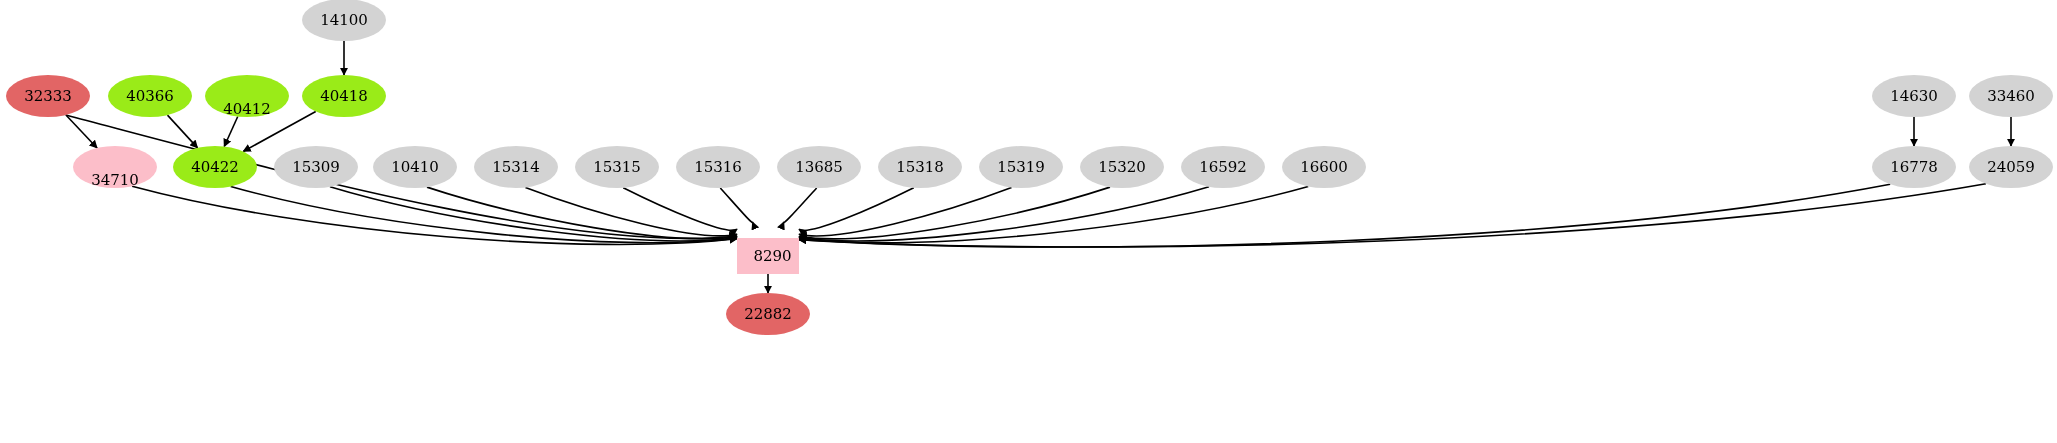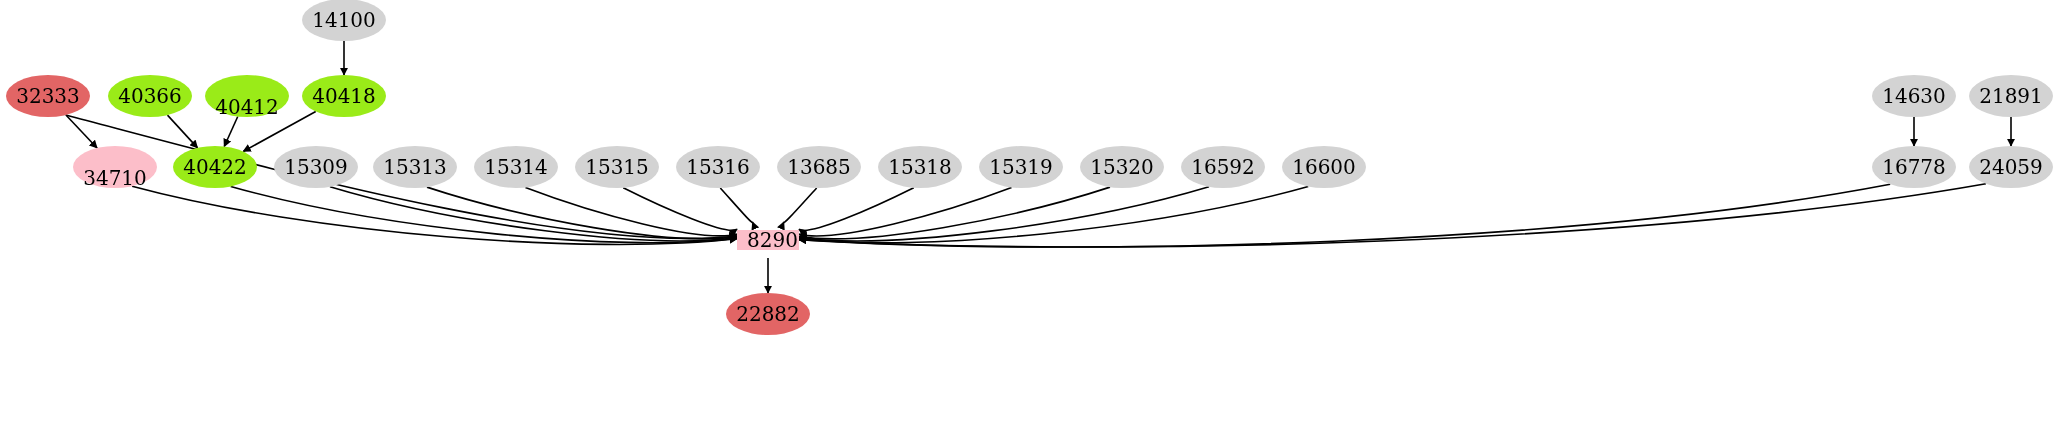--- a/index.html
+++ b/index.html
@@ -3,21 +3,21 @@
 <meta charset="utf-8">
 <style>
   html,body{margin:0;padding:0;background:#ffffff;}
   body{width:2057px;height:443px;overflow:hidden;
        font-family:"DejaVu Serif","Liberation Serif",serif;}
   #graph{position:relative;width:2057px;height:443px;}
   #edges{position:absolute;left:0;top:0;width:2057px;height:443px;pointer-events:none;}
   .node{position:absolute;transform:translate(-50%,-50%);
         display:flex;align-items:center;justify-content:center;
         box-sizing:border-box;}
-  .node .lbl{font-size:20px;color:#000;line-height:1;white-space:nowrap;}
+  .node .lbl{font-size:15px;color:#000;line-height:1;white-space:nowrap;}
   .ellipse{border-radius:50%;}
   .e-gray{background:#d3d3d3;}
   .e-green{background:#9aeb18;}
   .e-red{background:#e26565;}
   .e-pink{background:#fcbec9;}
   .box-pink{background:#fcbec9;border-radius:0;}
 </style>
 </head>
 <body>
 
@@ -68,33 +68,33 @@
       <div class="node ellipse e-green" style="left: 247px; top: 96px; width: 84px; height: 42px; align-items: flex-end;">
         <span class="lbl">40412</span>
       </div>
       <div class="node ellipse e-green" style="left: 344px; top: 96px; width: 84px; height: 42px; justify-content: center;">
         <span class="lbl">40418</span>
       </div>
       <div class="node ellipse e-gray" style="left: 1914px; top: 96px; width: 84px; height: 42px;">
         <span class="lbl">14630</span>
       </div>
       <div class="node ellipse e-gray" style="left: 2011px; top: 96px; width: 84px; height: 42px;">
-        <span class="lbl">21891</span>
+        <span class="lbl">33460</span>
       </div>
       <div class="node ellipse e-pink" style="left: 115px; top: 167px; width: 84px; height: 42px; align-items: flex-end;">
         <span class="lbl">34710</span>
       </div>
       <div class="node ellipse e-green" style="left: 215px; top: 167px; width: 84px; height: 42px;">
         <span class="lbl">40422</span>
       </div>
       <div class="node ellipse e-gray" style="left: 316px; top: 167px; width: 84px; height: 42px;">
         <span class="lbl">15309</span>
       </div>
       <div class="node ellipse e-gray" style="left: 415px; top: 167px; width: 84px; height: 42px;">
-        <span class="lbl">15313</span>
+        <span class="lbl">10410</span>
       </div>
       <div class="node ellipse e-gray" style="left: 516px; top: 167px; width: 84px; height: 42px;">
         <span class="lbl">15314</span>
       </div>
       <div class="node ellipse e-gray" style="left: 617px; top: 167px; width: 84px; height: 42px;">
         <span class="lbl">15315</span>
       </div>
       <div class="node ellipse e-gray" style="left: 718px; top: 167px; width: 84px; height: 42px;">
         <span class="lbl">15316</span>
       </div>
@@ -115,20 +115,20 @@
       </div>
       <div class="node ellipse e-gray" style="left: 1324px; top: 167px; width: 84px; height: 42px;">
         <span class="lbl">16600</span>
       </div>
       <div class="node ellipse e-gray" style="left: 1914px; top: 167px; width: 84px; height: 42px;">
         <span class="lbl">16778</span>
       </div>
       <div class="node ellipse e-gray" style="left: 2011px; top: 167px; width: 84px; height: 42px;">
         <span class="lbl">24059</span>
       </div>
-      <div class="node box-pink" style="left: 768px; top: 240px; width: 62px; height: 20px; padding-left: 9px;">
+      <div class="node box-pink" style="left: 768px; top: 256px; width: 62px; height: 36px; padding-left: 9px;">
         <span class="lbl">8290</span>
       </div>
       <div class="node ellipse e-red" style="left: 768px; top: 314px; width: 84px; height: 42px;">
         <span class="lbl">22882</span>
       </div>
     </div>
 </div>
 
 </body></html>

